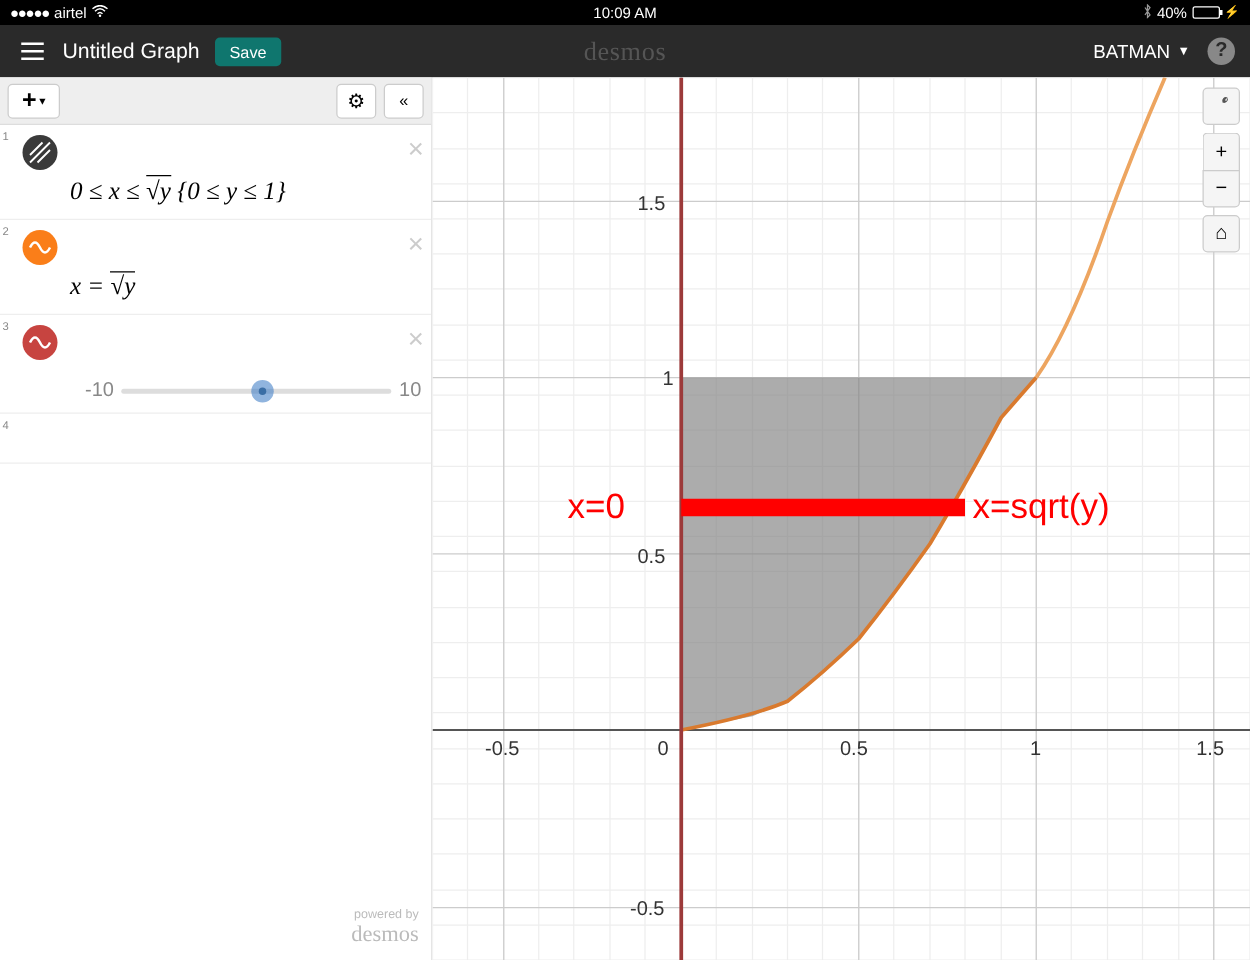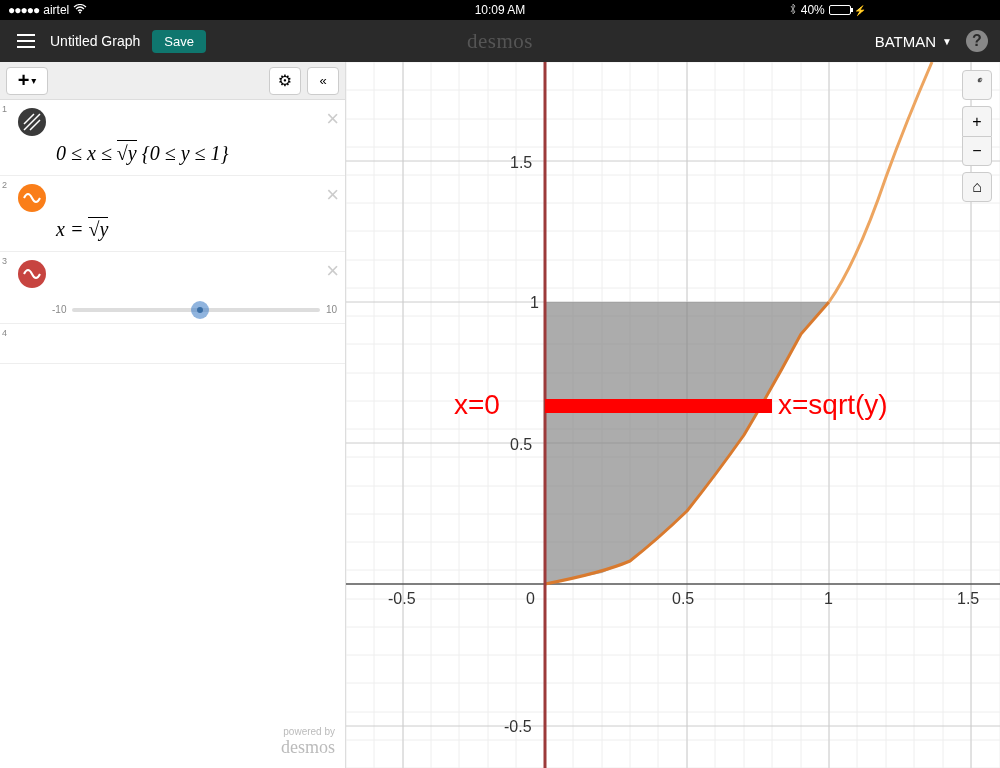--- a/index.html
+++ b/index.html
@@ -1,33 +1,33 @@
 <!DOCTYPE html>
 <html><head>
 <meta charset="utf-8">
 <style>
   * { box-sizing: border-box; margin: 0; padding: 0; }
   body { font-family: -apple-system, Helvetica, Arial, sans-serif; width: 1000px; height: 768px; overflow: hidden; background: #fff; }
   
   .status-bar { height: 20px; background: #000; color: #fff; display: flex; align-items: center; padding: 0 8px; font-size: 12px; }
   .status-left { flex: 1; display: flex; align-items: center; gap: 4px; }
   .status-center { flex: 1; text-align: center; font-weight: 500; }
-  .status-right { flex: 1; display: flex; justify-content: center; align-items: center; gap: 4px; }
+  .status-right { flex: 1; display: flex; justify-content: flex-end; align-items: center; gap: 4px; }
   .dots { letter-spacing: -1px; }
   .battery { width: 22px; height: 10px; border: 1px solid #fff; border-radius: 2px; position: relative; }
   .battery::after { content: ''; position: absolute; right: -3px; top: 2px; width: 2px; height: 4px; background: #fff; }
   .battery-fill { background: #4cd964; height: 100%; border-radius: 1px; }
   
   .header { height: 42px; background: #2a2a2a; display: flex; align-items: center; padding: 0 12px; color: #fff; }
   .menu-btn { width: 28px; height: 28px; display: flex; align-items: center; justify-content: center; cursor: pointer; }
   .hamburger { width: 18px; height: 2px; background: #fff; position: relative; }
   .hamburger::before, .hamburger::after { content: ''; position: absolute; width: 18px; height: 2px; background: #fff; left: 0; }
   .hamburger::before { top: -6px; }
   .hamburger::after { top: 6px; }
-  .title { margin-left: 10px; font-size: 14px; font-weight: 300; }
+  .title { margin-left: 10px; font-size: 17px; font-weight: 300; }
   .save-btn { background: #0f766e; color: #fff; border: none; padding: 4px 12px; border-radius: 4px; margin-left: 12px; font-size: 13px; cursor: pointer; }
   .logo { position: absolute; left: 50%; transform: translateX(-50%); color: #555; font-size: 21px; font-family: Georgia, serif; letter-spacing: 0.5px; }
   .user-area { margin-left: auto; display: flex; align-items: center; gap: 14px; }
   .user-name { font-size: 15px; display: flex; align-items: center; gap: 6px; cursor: pointer; }
   .help-btn { width: 22px; height: 22px; border-radius: 50%; background: #888; color: #2a2a2a; display: flex; align-items: center; justify-content: center; font-weight: bold; cursor: pointer; }
   
   .main { display: flex; height: 706px; }
   .sidebar { width: 346px; background: #fff; border-right: 1px solid #ddd; display: flex; flex-direction: column; position: relative; }
   .sidebar-toolbar { height: 38px; background: #eee; border-bottom: 1px solid #ddd; display: flex; align-items: center; padding: 0 6px; }
   .add-btn { width: 42px; height: 28px; background: #fff; border: 1px solid #ccc; border-radius: 4px; display: flex; align-items: center; justify-content: center; font-size: 20px; cursor: pointer; }
@@ -36,21 +36,21 @@
   
   .expr-list { flex: 1; overflow: auto; }
   .expr-row { display: flex; align-items: flex-start; border-bottom: 1px solid #eee; position: relative; min-height: 50px; }
   .expr-num { width: 12px; font-size: 9px; color: #888; padding: 4px 2px; }
   .expr-icon { width: 28px; height: 28px; margin: 8px 6px; border-radius: 50%; display: flex; align-items: center; justify-content: center; cursor: pointer; }
   .icon-1 { background: #3a3a3a; }
   .icon-2 { background: #fa7e19; }
   .icon-3 { background: #c74440; }
   .expr-content { flex: 1; padding: 10px 4px; font-size: 20px; font-style: italic; font-family: 'Times New Roman', serif; margin-top: 32px; }
   .expr-close { position: absolute; right: 6px; top: 6px; color: #ccc; font-size: 22px; cursor: pointer; }
-  .slider-row { display: flex; align-items: center; padding: 2px 8px 8px 52px; font-size: 10px; color: #888; gap: 6px; }
+  .slider-row { display: flex; align-items: center; padding: 2px 8px 8px 68px; font-size: 16px; color: #888; gap: 6px; }
   .slider { flex: 1; height: 4px; background: #ddd; border-radius: 2px; position: relative; cursor: pointer; }
   .slider-thumb { width: 18px; height: 18px; background: rgba(70,130,200,0.6); border-radius: 50%; position: absolute; top: -7px; left: 48%; }
   .slider-thumb::after { content: ''; width: 6px; height: 6px; background: #3a6ea5; border-radius: 50%; position: absolute; top: 6px; left: 6px; }
   .empty-row { height: 40px; border-bottom: 1px solid #eee; }
   
   .footer { text-align: right; padding: 10px; color: #bbb; font-size: 10px; }
   .footer-logo { font-size: 18px; font-family: Georgia, serif; color: #bbb; }
   
   .graph { flex: 1; position: relative; background: #fff; }
   .graph-controls { position: absolute; right: 8px; top: 8px; display: flex; flex-direction: column; gap: 6px; z-index: 20; }

